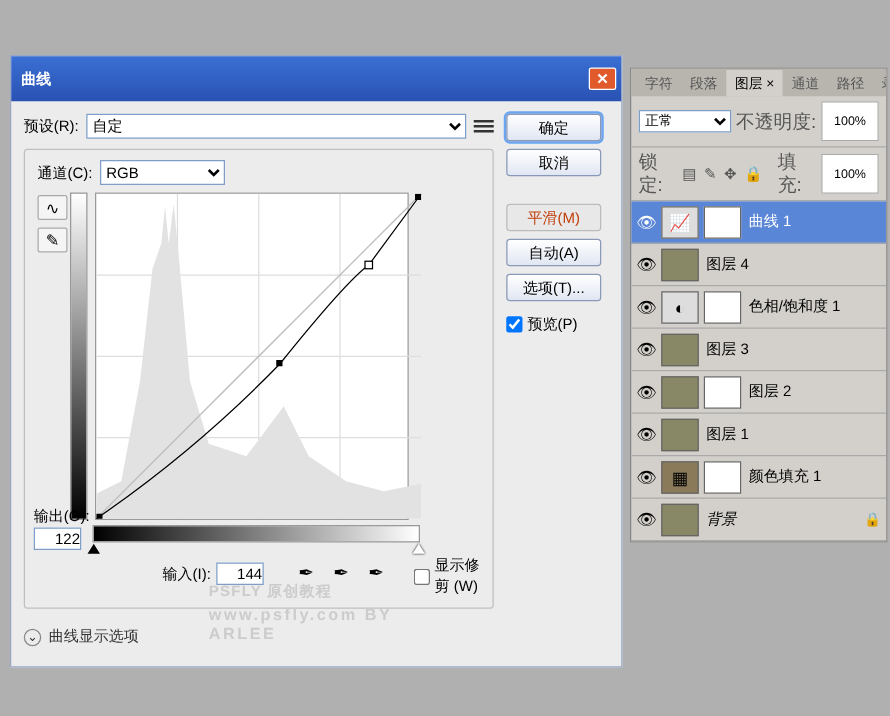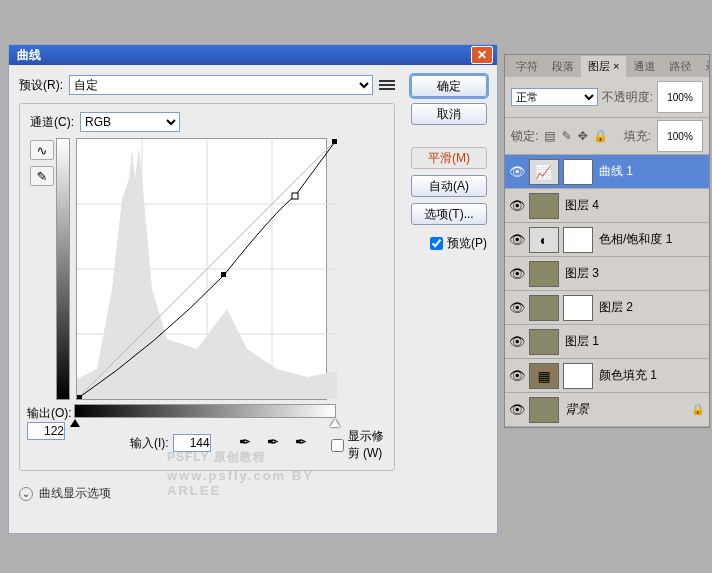--- a/index.html
+++ b/index.html
@@ -1,23 +1,23 @@
 <!DOCTYPE html>
 <html><head>
 <meta charset="utf-8">
 <style>
 *{box-sizing:border-box;margin:0;padding:0;font-family:"Microsoft YaHei",SimSun,Arial,sans-serif;font-size:12px}
 body{background:#b0b0b0;width:712px;height:573px;overflow:hidden;position:relative}
 .dialog{position:absolute;left:8px;top:44px;width:490px;height:490px;background:#ececec;border:1px solid #9aa7c4}
-.titlebar{height:20px;background:linear-gradient(#3a6fd4,#2952b3);display:flex;align-items:center;padding:0 4px;color:#fff;font-weight:bold}
+.titlebar{height:36px;background:linear-gradient(#3a6fd4,#2952b3);display:flex;align-items:center;padding:0 4px;color:#fff;font-weight:bold}
 .titlebar .title{flex:1;padding-left:4px}
 .closebox{width:22px;height:18px;background:#e15a2c;border:1px solid #fff;border-radius:2px;display:flex;align-items:center;justify-content:center;color:#fff;font-weight:bold;font-size:13px;cursor:pointer}
 .dialog-body{padding:10px;display:flex;gap:10px}
 .main-col{flex:1}
-.side-col{width:82px;display:flex;flex-direction:column;gap:6px;align-items:flex-end}
+.side-col{width:82px;display:flex;flex-direction:column;gap:6px;align-items:flex-start}
 .btn{width:76px;height:22px;border:1px solid #8a99b8;border-radius:3px;background:linear-gradient(#fff,#e0e6f2);text-align:center;line-height:20px;cursor:pointer}
 .btn.default{box-shadow:0 0 0 2px #6aa5f0}
 .btn.disabled{color:#c2410c;background:#e8e8e8;border-color:#bbb}
 .chkrow{display:flex;align-items:center;gap:4px;margin-top:4px}
 .row{display:flex;align-items:center;gap:6px;margin-bottom:8px}
 .lbl{white-space:nowrap}
 select{border:1px solid #7e9dc7;height:20px;background:#fff}
 .preset-select{flex:1}
 .menu-icon{width:16px;height:16px;display:flex;flex-direction:column;justify-content:center;gap:2px;cursor:pointer}
 .menu-icon span{height:2px;background:#333}
@@ -47,21 +47,21 @@
 .watermark{position:absolute;left:90px;top:310px;color:#ccc;font-size:24px;font-weight:bold;pointer-events:none;letter-spacing:1px}
 .watermark .sub{font-size:13px;letter-spacing:2px;margin-top:2px}
 
 
 .panel{position:absolute;right:2px;top:54px;width:206px;background:#d3d0cb;border:1px solid #888;font-size:11px}
 .panel-tabs{height:22px;background:#b8b5af;display:flex;align-items:flex-end;padding-left:4px;gap:0;overflow:hidden}
 .panel-tab{padding:3px 7px;color:#555;white-space:nowrap;font-size:11px}
 .panel-tab.active{background:#d3d0cb;color:#000}
 .panel-ctrl{display:flex;align-items:center;padding:4px 6px;gap:4px;border-bottom:1px solid #aaa}
 .panel-ctrl select{flex:1;height:18px;font-size:11px}
-.mini{font-size:12px;color:#555}
+.mini{font-size:15px;color:#555}
 .lock-row{display:flex;align-items:center;gap:6px;padding:2px 6px;border-bottom:1px solid #aaa;color:#555}
 .lock-row .ic{font-size:12px}
 .mini-input{height:32px;width:46px;border:1px solid #aaa;background:#fff;font-size:10px;text-align:center}
 .layers{max-height:320px;overflow:auto}
 .layer{display:flex;align-items:center;height:34px;border-bottom:1px solid #aaa;padding:0 4px;gap:4px}
 .layer.selected{background:#5a86d8;color:#fff}
 .eye{width:16px;text-align:center;font-size:13px}
 .thumb{width:30px;height:26px;border:1px solid #666;background:#886;flex-shrink:0}
 .thumb.adj{background:#ddd;display:flex;align-items:center;justify-content:center;font-size:14px}
 .mask{width:30px;height:26px;border:1px solid #666;background:#fff;flex-shrink:0}

